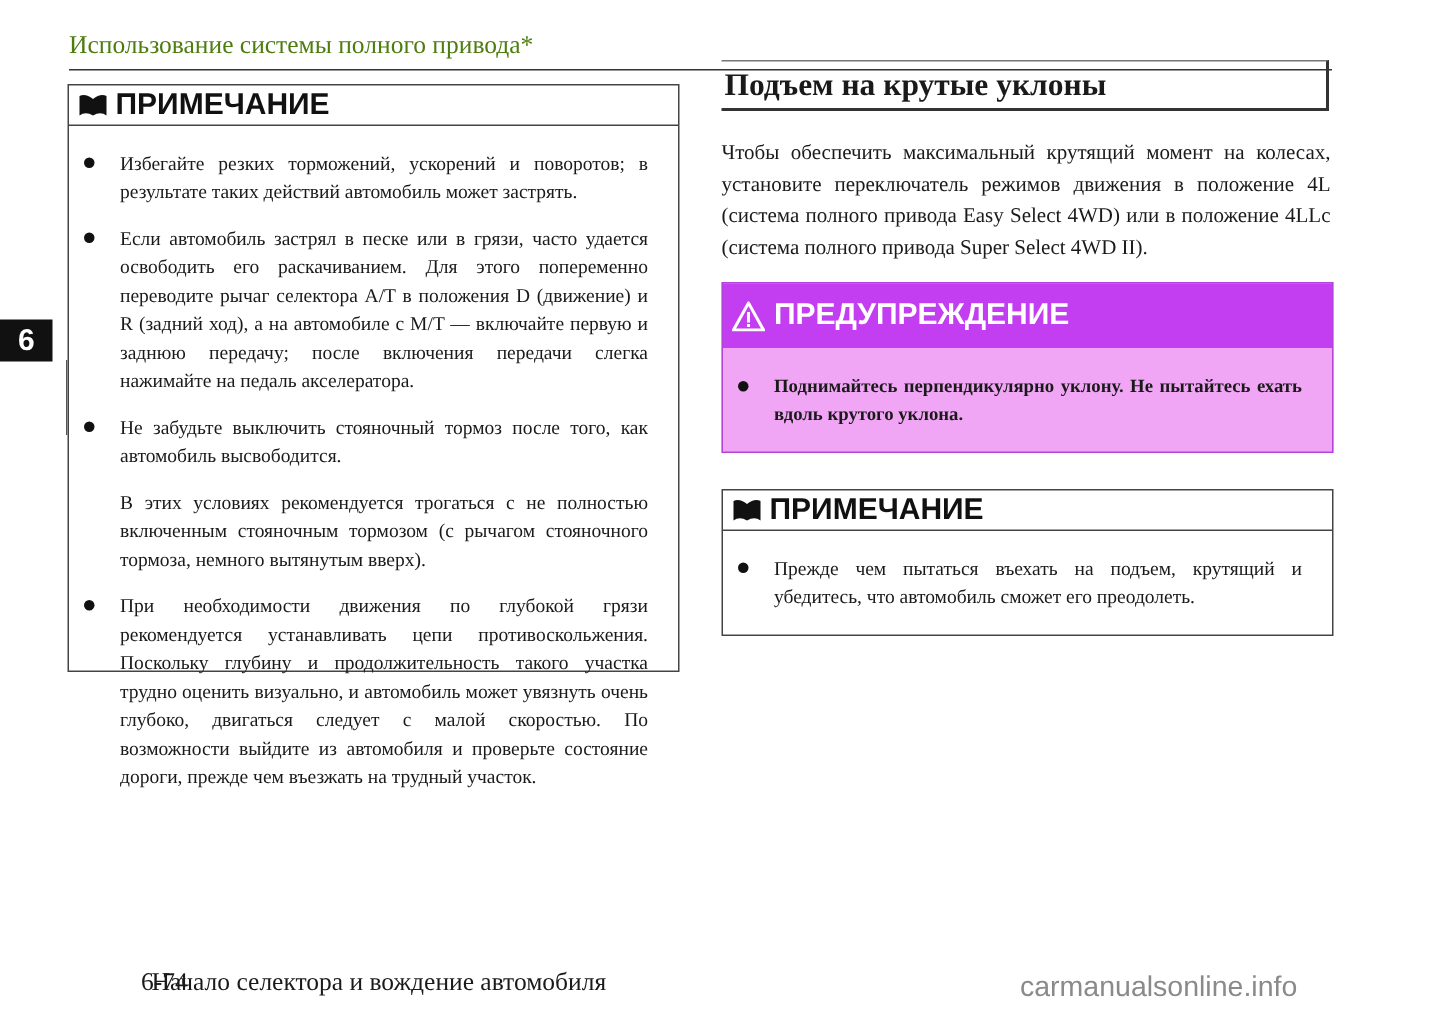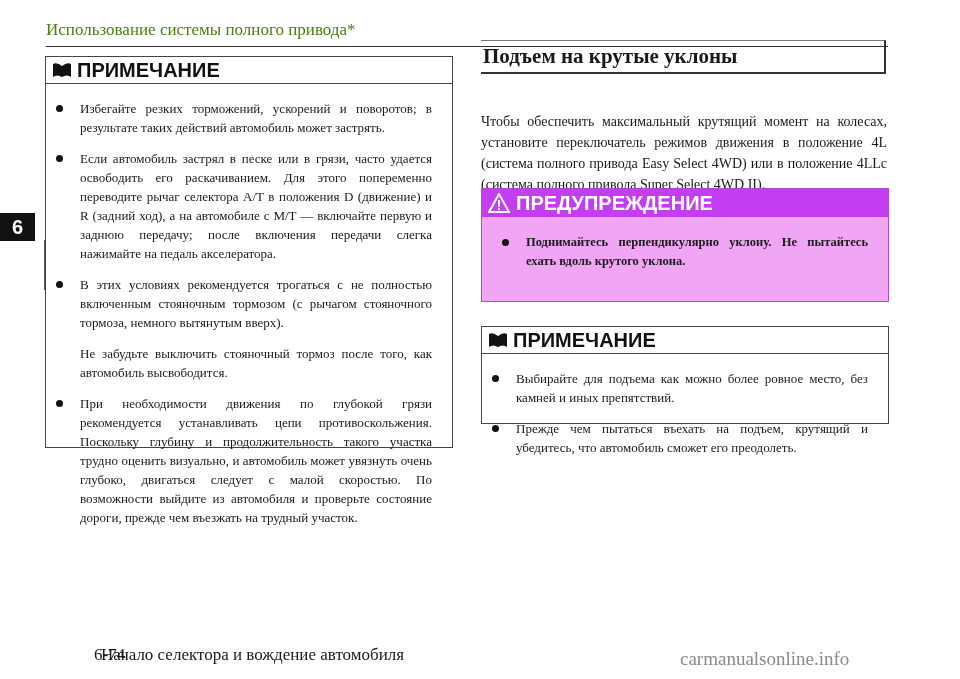--- a/index.html
+++ b/index.html
@@ -43,47 +43,47 @@
 
   #note-left { left:45px; top:56px; width:406px; height:390px; }
 
   .section-head {
     position:absolute; left:481px; top:40px; width:405px; height:34px;
     border-right:2px solid #333; border-bottom:2px solid #333; border-top:1px solid #777;
     font-weight:bold; font-size:21px; display:flex; align-items:center; padding-left:2px;
     box-sizing:border-box;
   }
   .section-para {
-    position:absolute; left:481px; top:111px; width:406px;
+    position:absolute; left:481px; top:92px; width:406px;
     font-size:14px; line-height:21px; text-align:justify;
   }
 
   .warn-box {
     position:absolute; left:481px; top:188px; width:406px; height:112px;
     background:#f0a6f5; border:1px solid #b344d8;
   }
   .warn-head {
-    height:28px; background:#c33ef0; color:#fff;
+    height:43px; background:#c33ef0; color:#fff;
     font-family:"Liberation Sans", sans-serif; font-weight:bold; font-size:20px;
     display:flex; align-items:center; padding-left:6px;
   }
   .warn-head svg { margin-right:6px; }
-  .warn-body { padding:4px 8px 4px 20px; font-size:12.5px; line-height:19px; font-weight:bold; text-align:justify; }
+  .warn-body { padding:4px 8px 4px 10px; font-size:12.5px; line-height:19px; font-weight:bold; text-align:justify; }
 
   #note-right { left:481px; top:326px; width:406px; height:96px; }
 
   .footer-page {
     position:absolute; left:46px; top:645px; font-size:17px;margin-left:48px;
   }
   .footer-title {
     position:absolute; left:101px; top:645px; font-size:17px;
   }
   .watermark {
     position:absolute; left:680px; top:648px;
-    font-family:Liberation Serif, serif; font-size:19px; color:#8a8a8a;
+    font-family:Liberation Sans, sans-serif; font-size:19px; color:#8a8a8a;
   }
 </style>
 </head>
 <body>
 
 <div class="header-title">Использование системы полного привода*</div>
 <div class="header-rule"></div>
 
 <div class="chapter-tab">6</div>
 <div class="side-rule"></div>
@@ -96,22 +96,22 @@
     <span>ПРИМЕЧАНИЕ</span>
   </div>
   <div class="note-body">
     <div class="bullet">
         <p>Избегайте резких торможений, ускорений и поворотов; в результате таких действий автомобиль может застрять.</p>
       </div>
     <div class="bullet">
         <p>Если автомобиль застрял в песке или в грязи, часто удается освободить его раскачиванием. Для этого попеременно переводите рычаг селектора A/T в положения D (движение) и R (задний ход), а на автомобиле с M/T — включайте первую и заднюю передачу; после включения передачи слегка нажимайте на педаль акселератора.</p>
       </div>
     <div class="bullet">
+      <p>Не забудьте выключить стояночный тормоз после того, как автомобиль высвободится.</p>
       <p>В этих условиях рекомендуется трогаться с не полностью включенным стояночным тормозом (с рычагом стояночного тормоза, немного вытянутым вверх).</p>
-      <p>Не забудьте выключить стояночный тормоз после того, как автомобиль высвободится.</p>
     </div>
     <div class="bullet">
         <p>При необходимости движения по глубокой грязи рекомендуется устанавливать цепи противоскольжения. Поскольку глубину и продолжительность такого участка трудно оценить визуально, и автомобиль может увязнуть очень глубоко, двигаться следует с малой скоростью. По возможности выйдите из автомобиля и проверьте состояние дороги, прежде чем въезжать на трудный участок.</p>
       </div>
   </div>
 </div>
 
 <div class="section-head">Подъем на крутые уклоны</div>
 <div class="section-para">Чтобы обеспечить максимальный крутящий момент на колесах, установите переключатель режимов движения в положение 4L (система полного привода Easy Select 4WD) или в положение 4LLc (система полного привода Super Select 4WD II).</div>
 
@@ -133,23 +133,20 @@
 
 <div class="note-box" id="note-right">
   <div class="note-head">
     <svg width="20" height="16" viewBox="0 0 20 16">
       <path d="M1 2 Q5 0 10 4 Q15 0 19 2 L19 15 Q15 12 10 15 Q5 12 1 15 Z" fill="#111"></path>
     </svg>
     <span>ПРИМЕЧАНИЕ</span>
   </div>
   <div class="note-body">
     <div class="bullet">
-        <p>Выбирайте для подъема как можно более ровное место, без камней и иных препятствий.</p>
-      </div>
-    <div class="bullet">
         <p>Прежде чем пытаться въехать на подъем, крутящий и убедитесь, что автомобиль сможет его преодолеть.</p>
       </div>
   </div>
 </div>
 
 <div class="footer-page">6-74</div>
 <div class="footer-title">Начало селектора и вождение автомобиля</div>
 <div class="watermark">carmanualsonline.info</div>
 
 </body></html>

